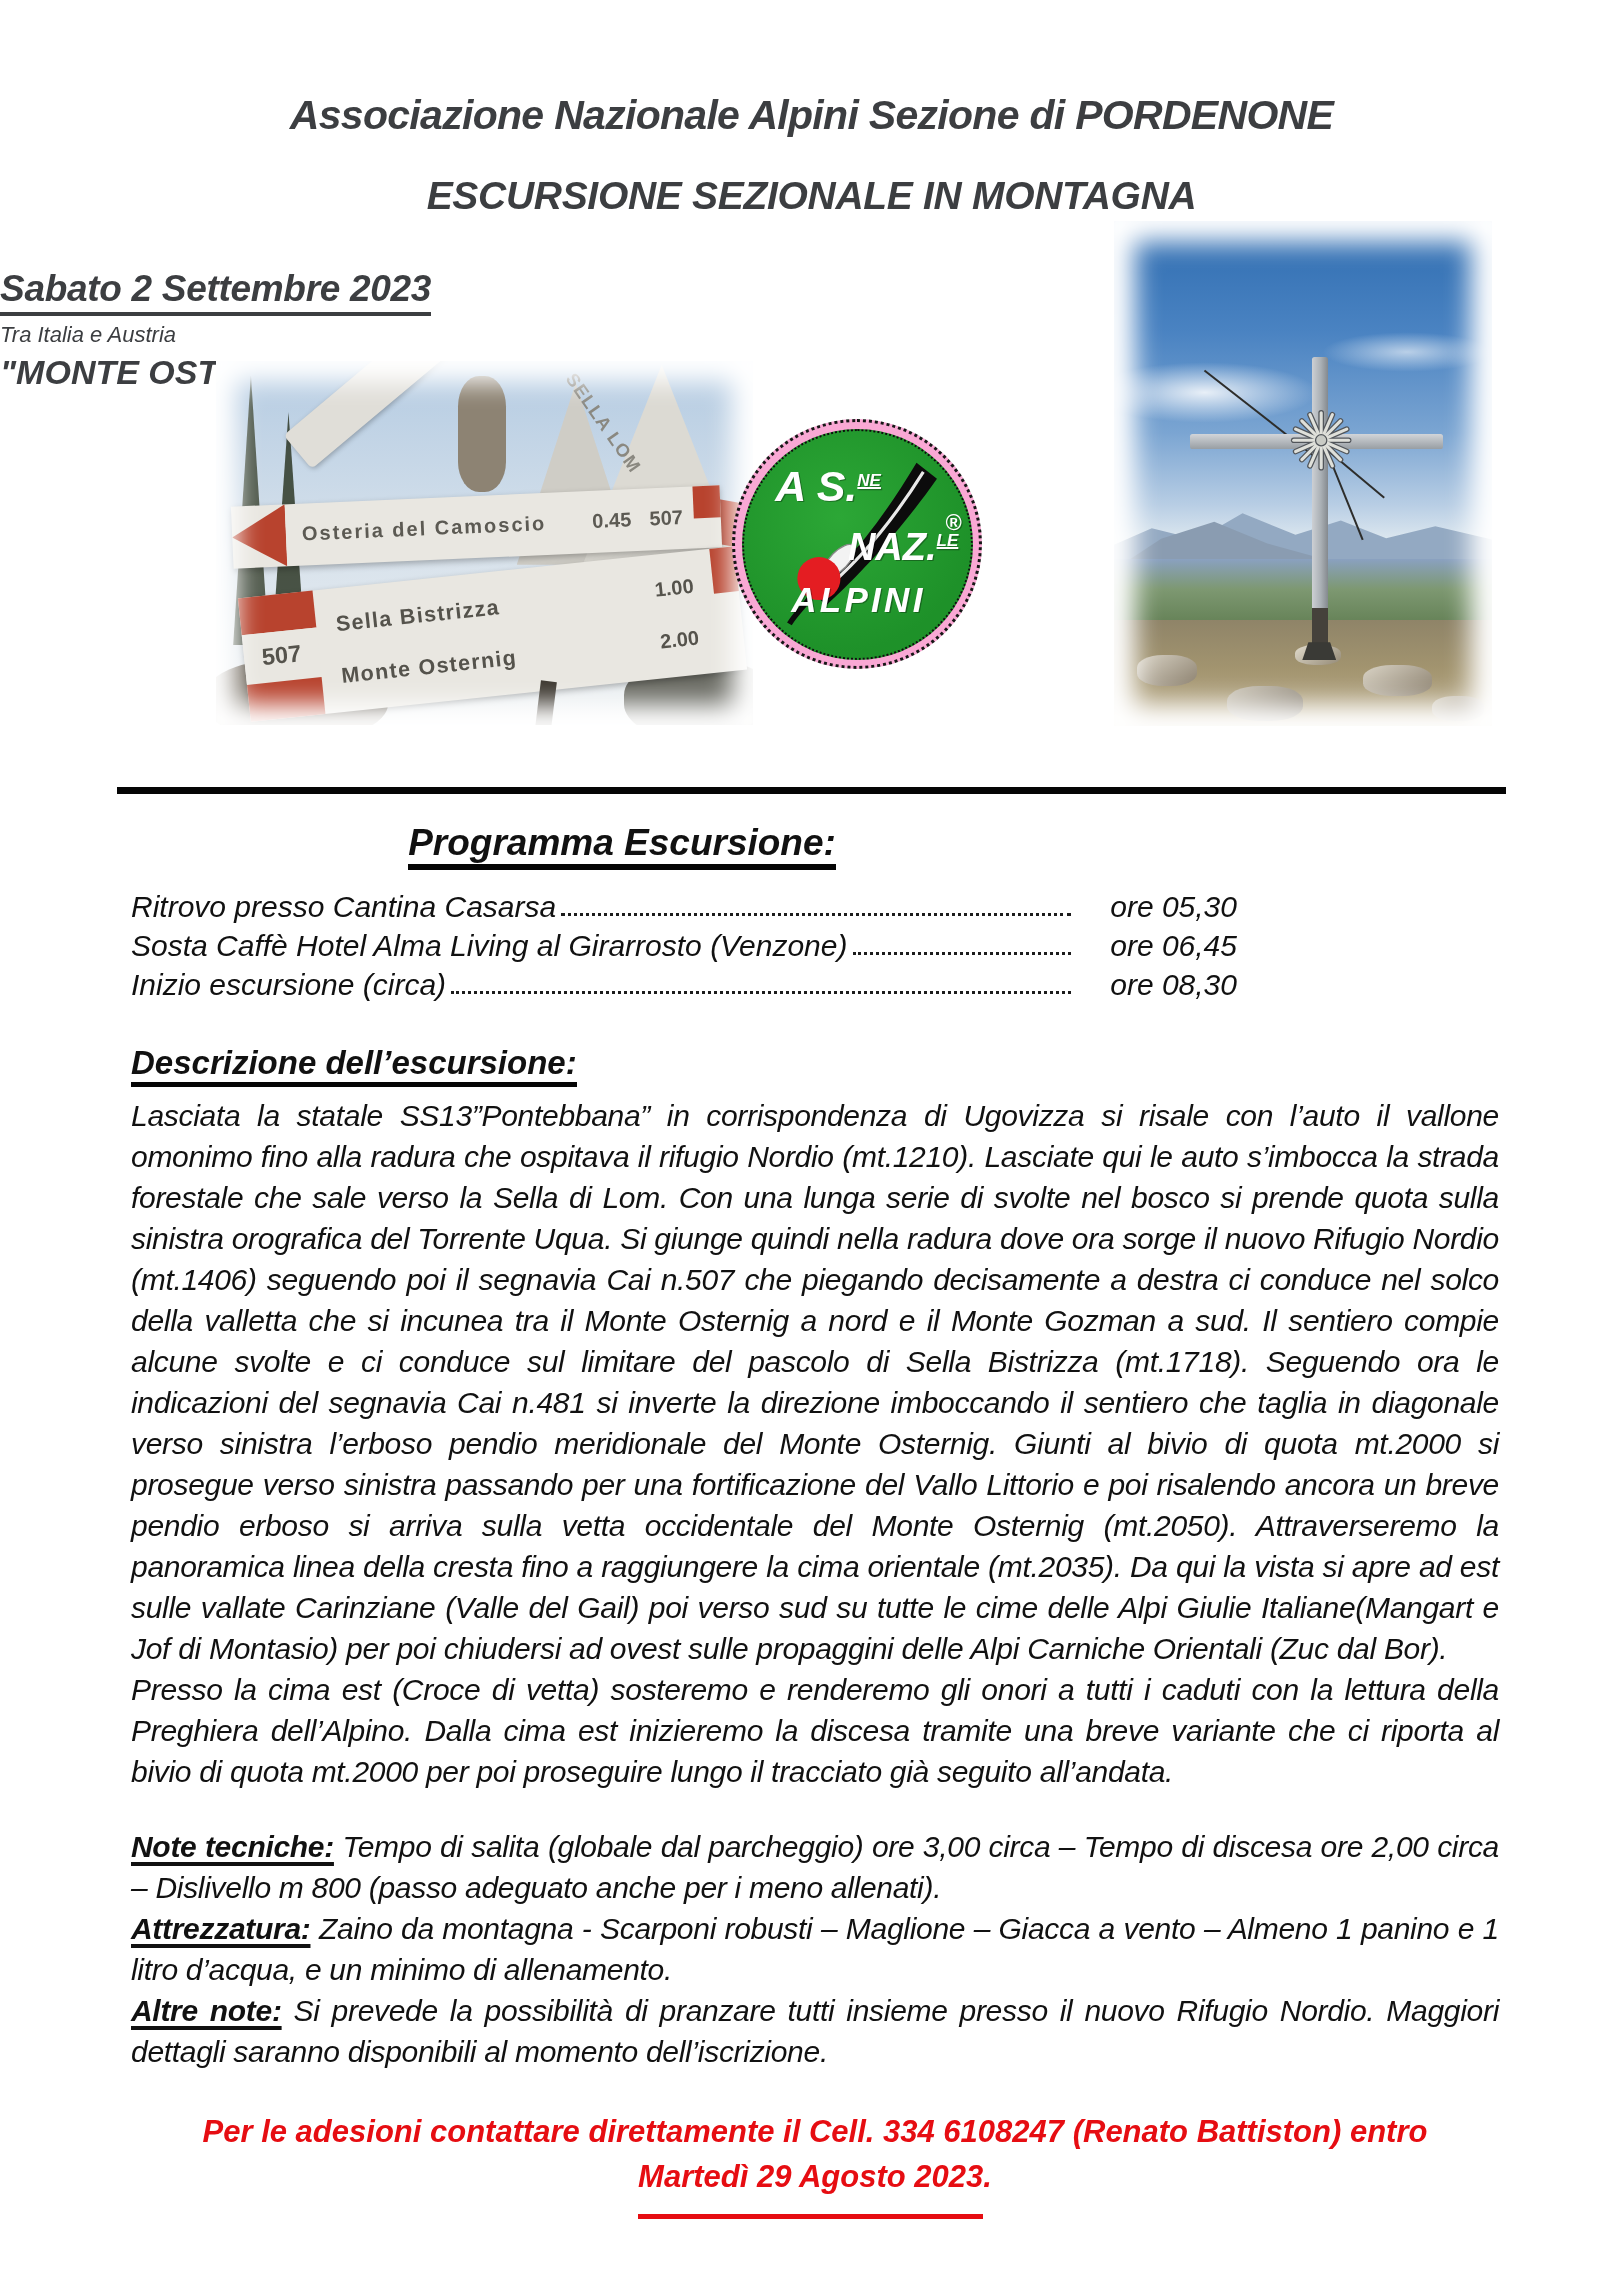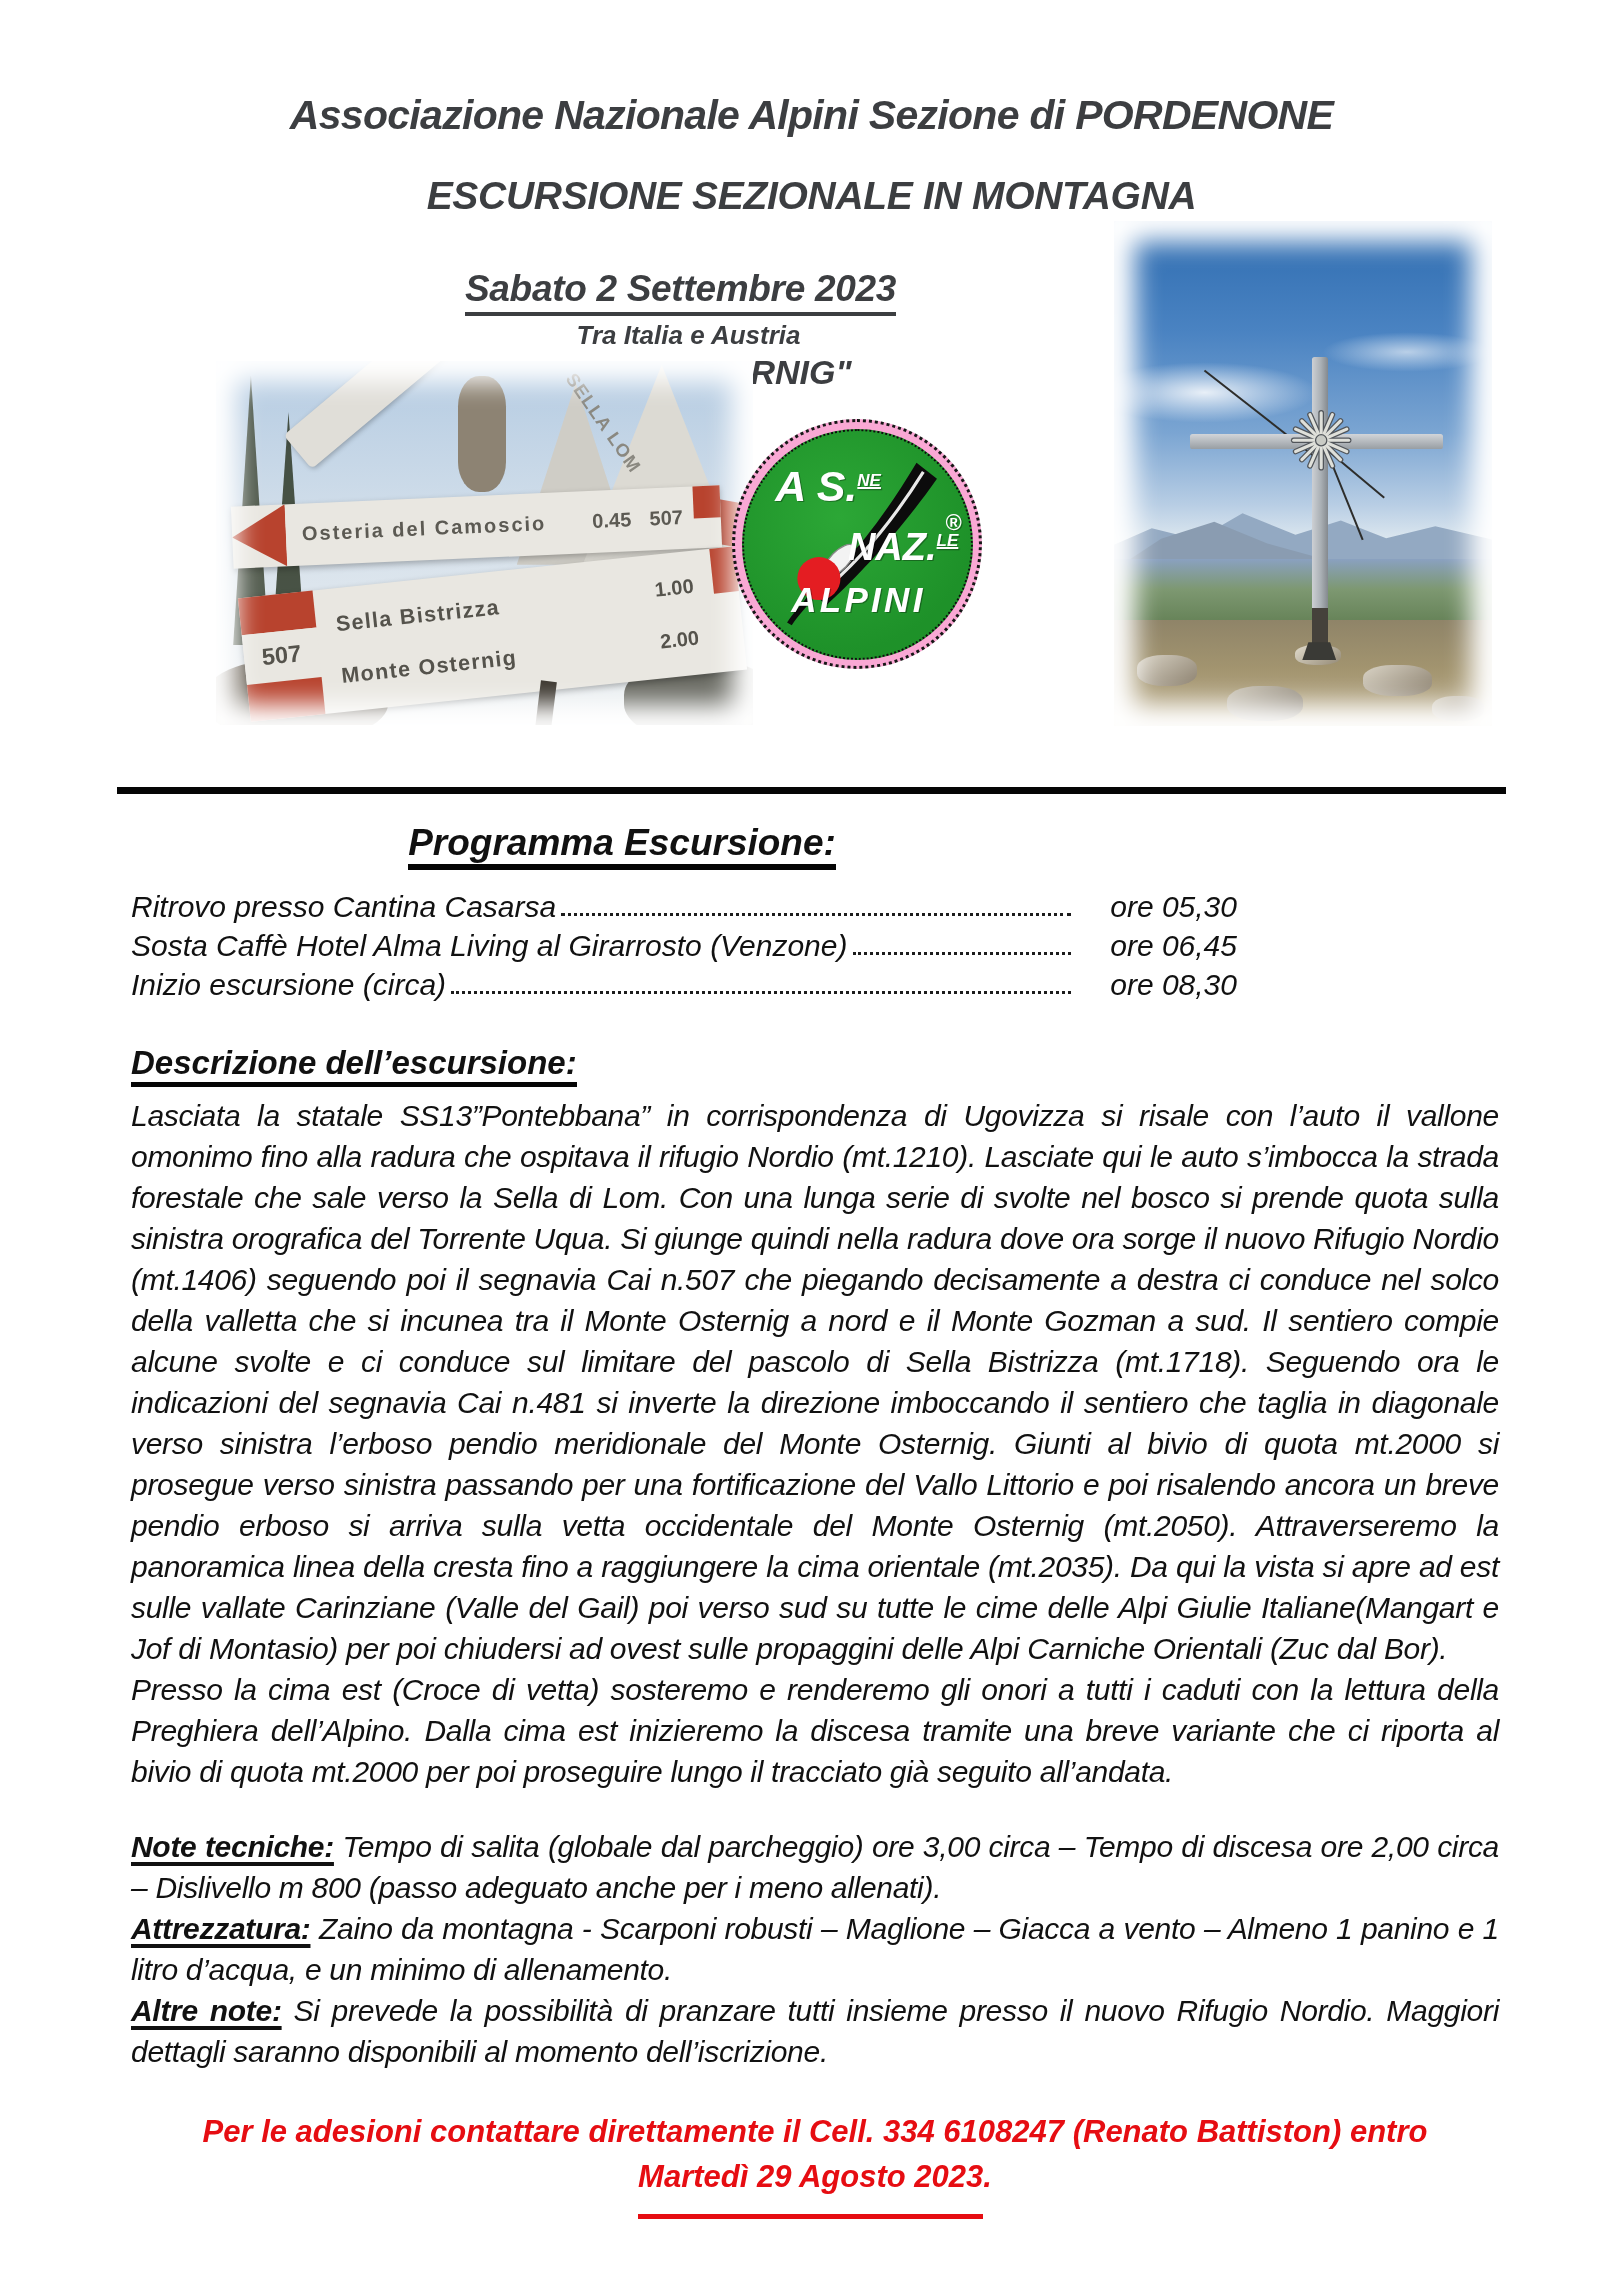--- a/index.html
+++ b/index.html
@@ -11,26 +11,26 @@
   }
   
   .h-org {
     margin-top:94px; text-align:center; font-weight:bold;
     font-size:41px; line-height:43px; color:#3c3e41; letter-spacing:-0.7px;
   }
   .h-event {
     margin-top:37px; text-align:center; font-weight:bold;
     font-size:39px; line-height:43px; color:#3c3e41; letter-spacing:-0.3px;
   }
-  .date-block { width:1361px; margin-top:51px; text-align:center; color:#3c3e41; }
+  .date-block { width:1361px; margin-top:51px; color:#3c3e41; }
   .d-date {
     display:inline-block; font-weight:bold; font-size:37px; line-height:41px;
     border-bottom:4.6px solid #3c3e41; padding-bottom:2.6px; letter-spacing:-0.3px;
   }
-  .d-sub  { font-weight:bold; font-size:26px; line-height:34px; margin-top:2.6px;margin-left:16px; }
+  .d-sub  { font-weight:normal; font-size:22px; line-height:34px; margin-top:2.6px; }
   .d-title{ font-weight:bold; font-size:34px; line-height:39px; margin-top:1.3px; }
 
   .img-spacer { height:395px; }
 
   
   .photo { position:absolute; overflow:hidden; font-style:normal; }
   .photo::after { content:""; position:absolute; inset:0; box-shadow:inset 0 0 26px 21px #fff; pointer-events:none; }
 
   
   .signpost { left:216px; top:361px; width:537px; height:364px;

